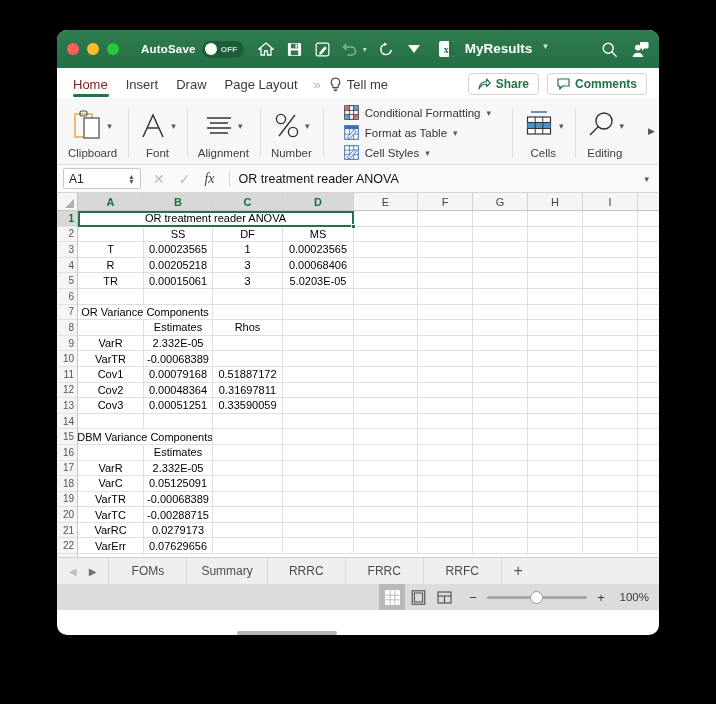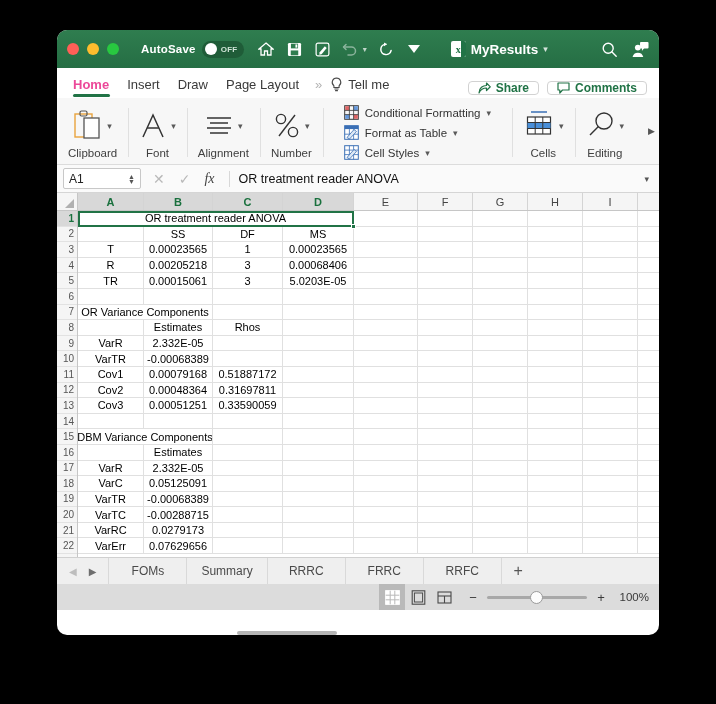--- a/index.html
+++ b/index.html
@@ -40,51 +40,51 @@
   }
   .knob { width:12px; height:12px; border-radius:50%; background:#fff; }
   .toggle-text { color:#cfe3d6; font-size:8px; font-weight:bold; letter-spacing:.3px;}
 
   .qat { display:flex; align-items:center; gap:11px; margin-left:14px; }
   .qicon { width:17px; height:17px; color:#fff; display:flex; align-items:center; justify-content:center;}
   .qicon svg { display:block; }
   .qicon.dim { opacity:.45; }
   .mini-chev { font-size:8px; color:#fff; opacity:.7; margin-left:-7px;}
 
-  .docname { display:flex; align-items:center; gap:5px; margin-left:28px; }
+  .docname { display:flex; gap:11px; margin-left:16px; }
   .xlicon {
     width:15px; height:16px; background:#fff; border-radius:2px;
     position:relative; display:flex; align-items:center; justify-content:center;
   }
   .xlicon:after{ content:"x"; color:#217346; font-size:10px; font-weight:bold; font-family:"Liberation Serif", serif;}
   .xlicon:before{ content:""; position:absolute; right:0; top:0; bottom:0; width:5px; background:#217346; border-radius:0 2px 2px 0;}
   .doctitle { color:#fff; font-size:13.5px; font-weight:bold; }
   .doc-chev { color:#fff; font-size:9px; opacity:.8; }
 
   .title-right { position:absolute; right:10px; display:flex; align-items:center; gap:14px; }
 
   
   .ribtabs {
     height: 30px; background:#fff;
     display:flex; align-items:flex-end; padding: 0 12px;
     position:relative;
   }
   .rtab { font-size:13px; color:#3a3a3a; padding: 0 9px 6px 9px; position:relative; }
   .rtab.first { padding-left:4px; }
-  .rtab.active { color:#ec4899; font-weight:bold; }
+  .rtab.active { color:#7f1d1d; font-weight:normal; }
   .rtab.active:after {
     content:""; position:absolute; left:4px; right:8px; bottom:1px;
     height:3px; background:#217346; border-radius:2px;
   }
   .rtab-more { color:#b3b3b3; font-size:13px; padding:0 7px 6px; letter-spacing:-1px;}
   .tellme { display:flex; align-items:center; gap:5px; padding-bottom:6px; margin-left:2px;}
   .tellme span { font-size:13px; color:#3a3a3a;}
   .tabs-right { margin-left:auto; display:flex; gap:8px; padding-bottom:3px;}
   .pillbtn {
-    border:1px solid #d2d2d2; border-radius:4px; height:14px;
+    border:1px solid #d2d2d2; border-radius:4px; height:22px;
     display:flex; align-items:center; gap:5px; padding:0 9px;
     font-size:12px; color:#217346; font-weight:bold; background:#fff;
   }
 
   
   .ribbon {
     height: 67px; background:#f7f7f7;
     border-bottom:1px solid #dcdcdc;
     display:flex; align-items:stretch; padding: 3px 0 0 0;
     position:relative;

